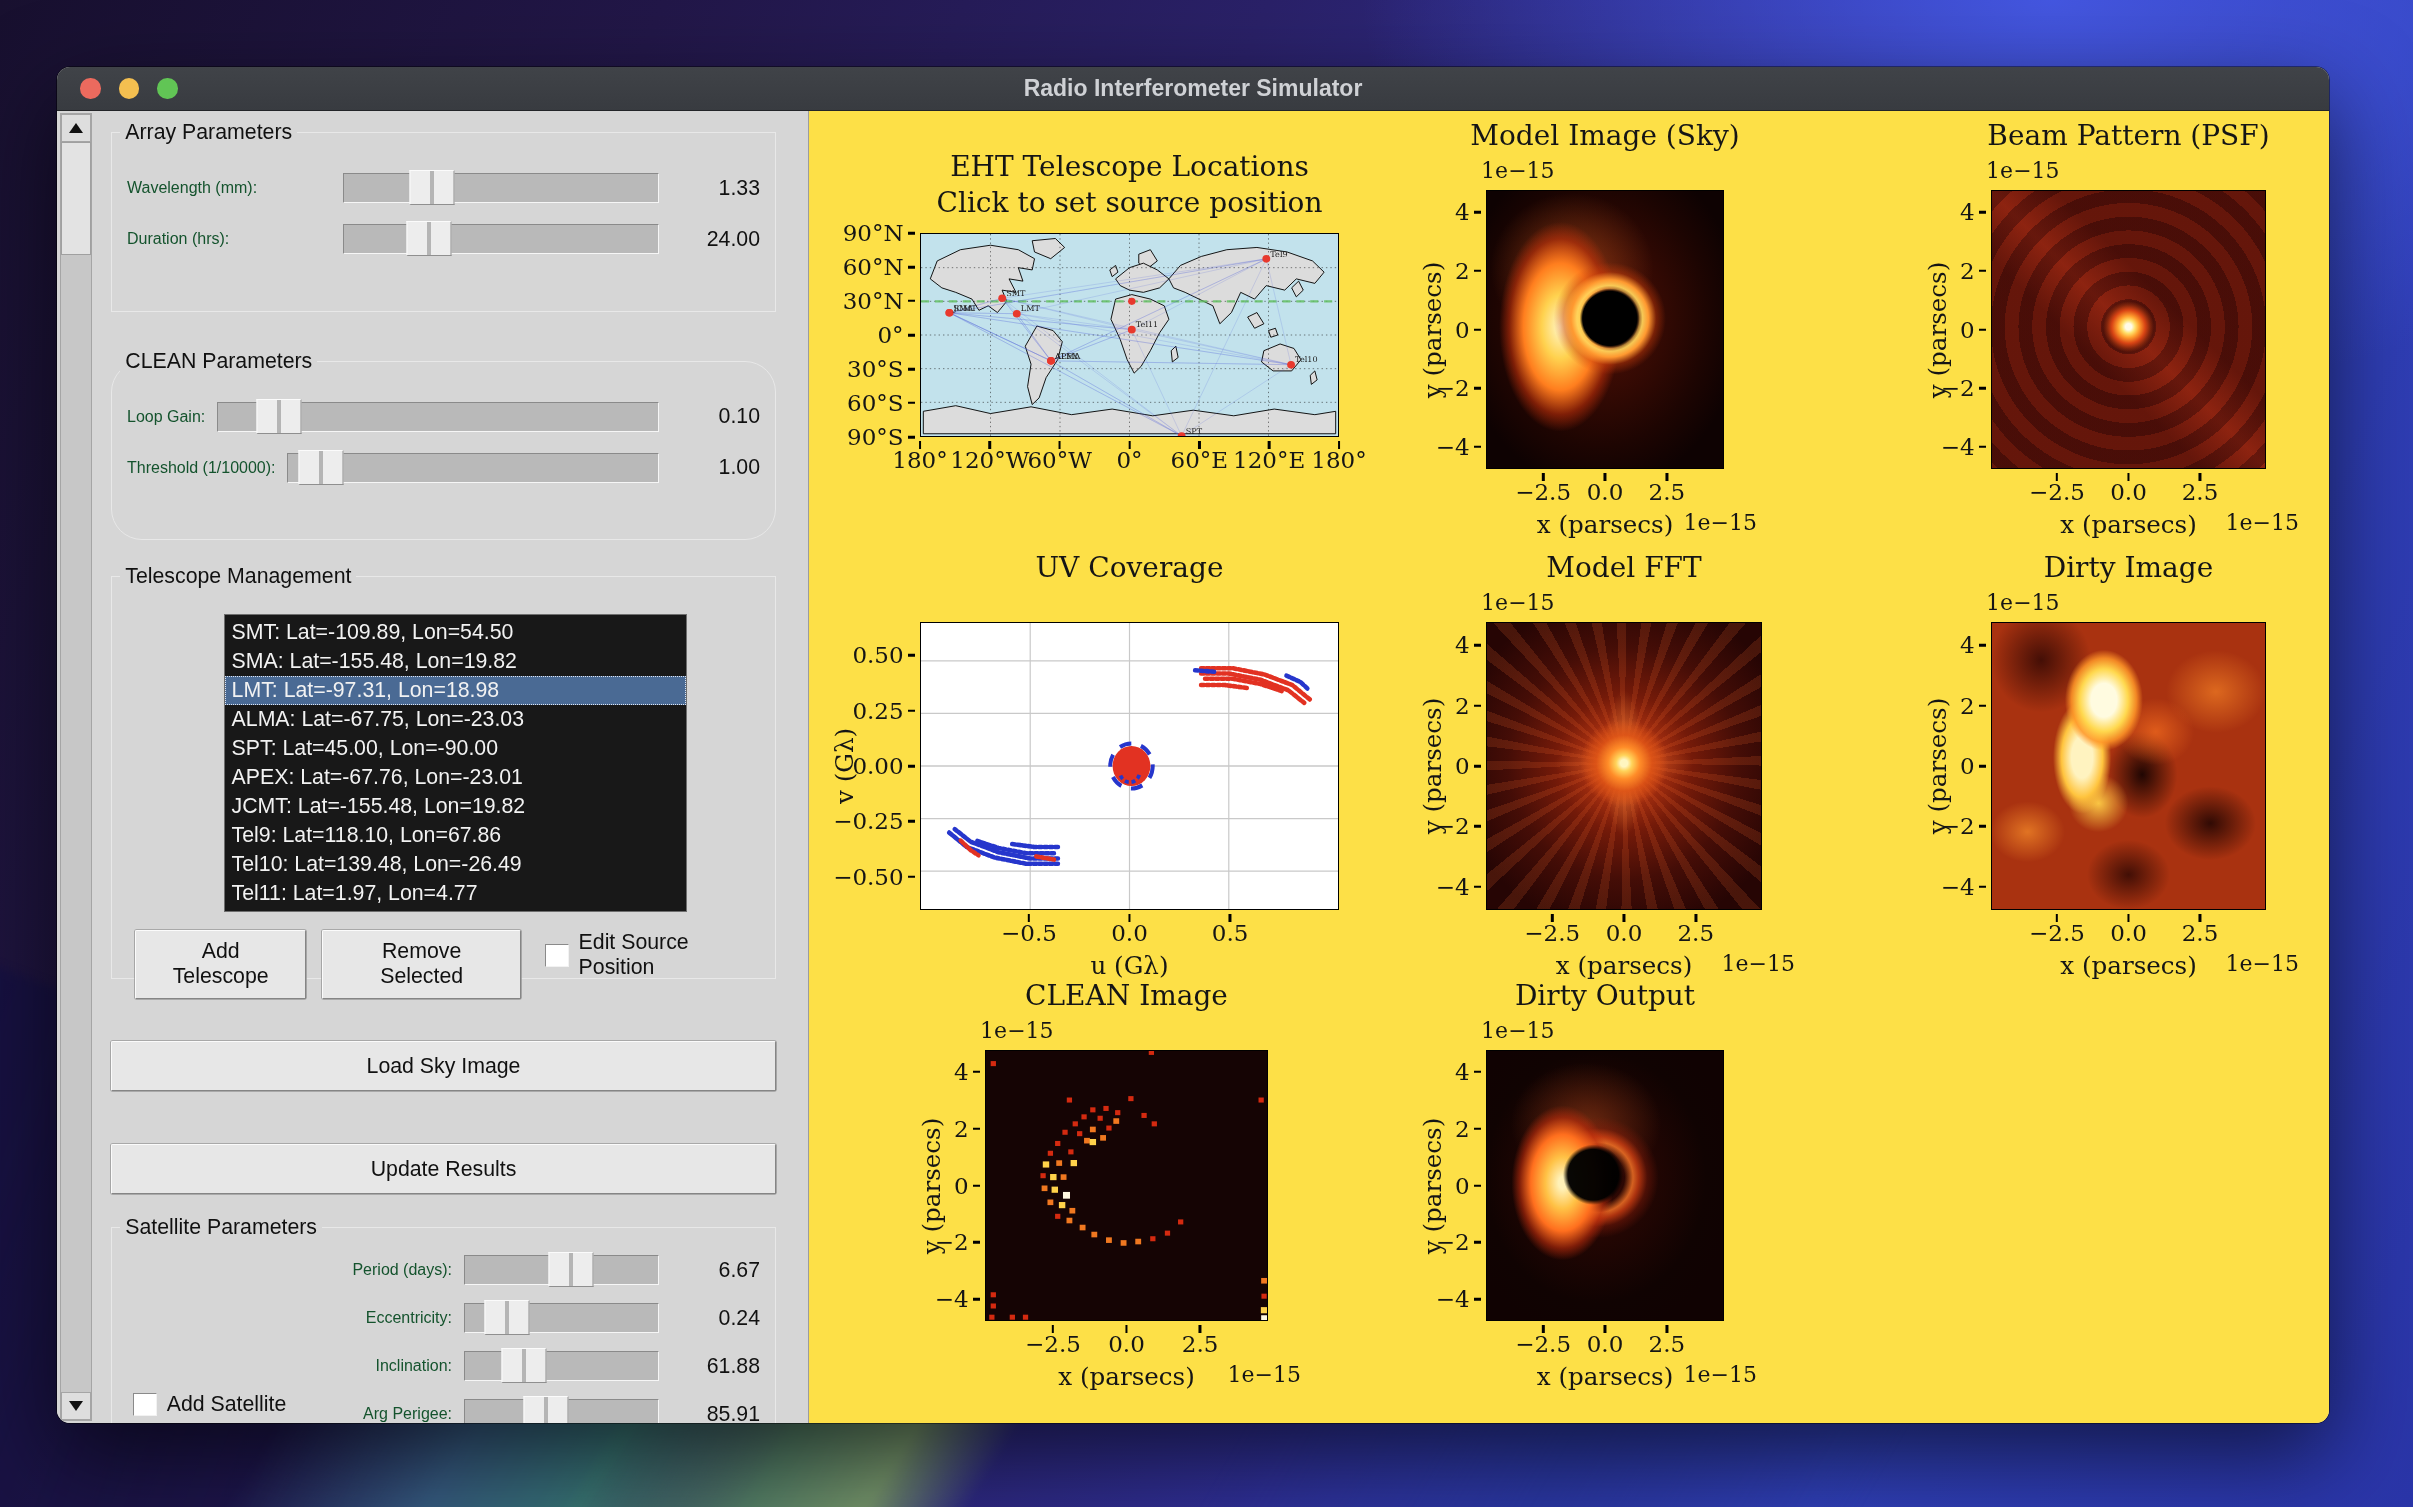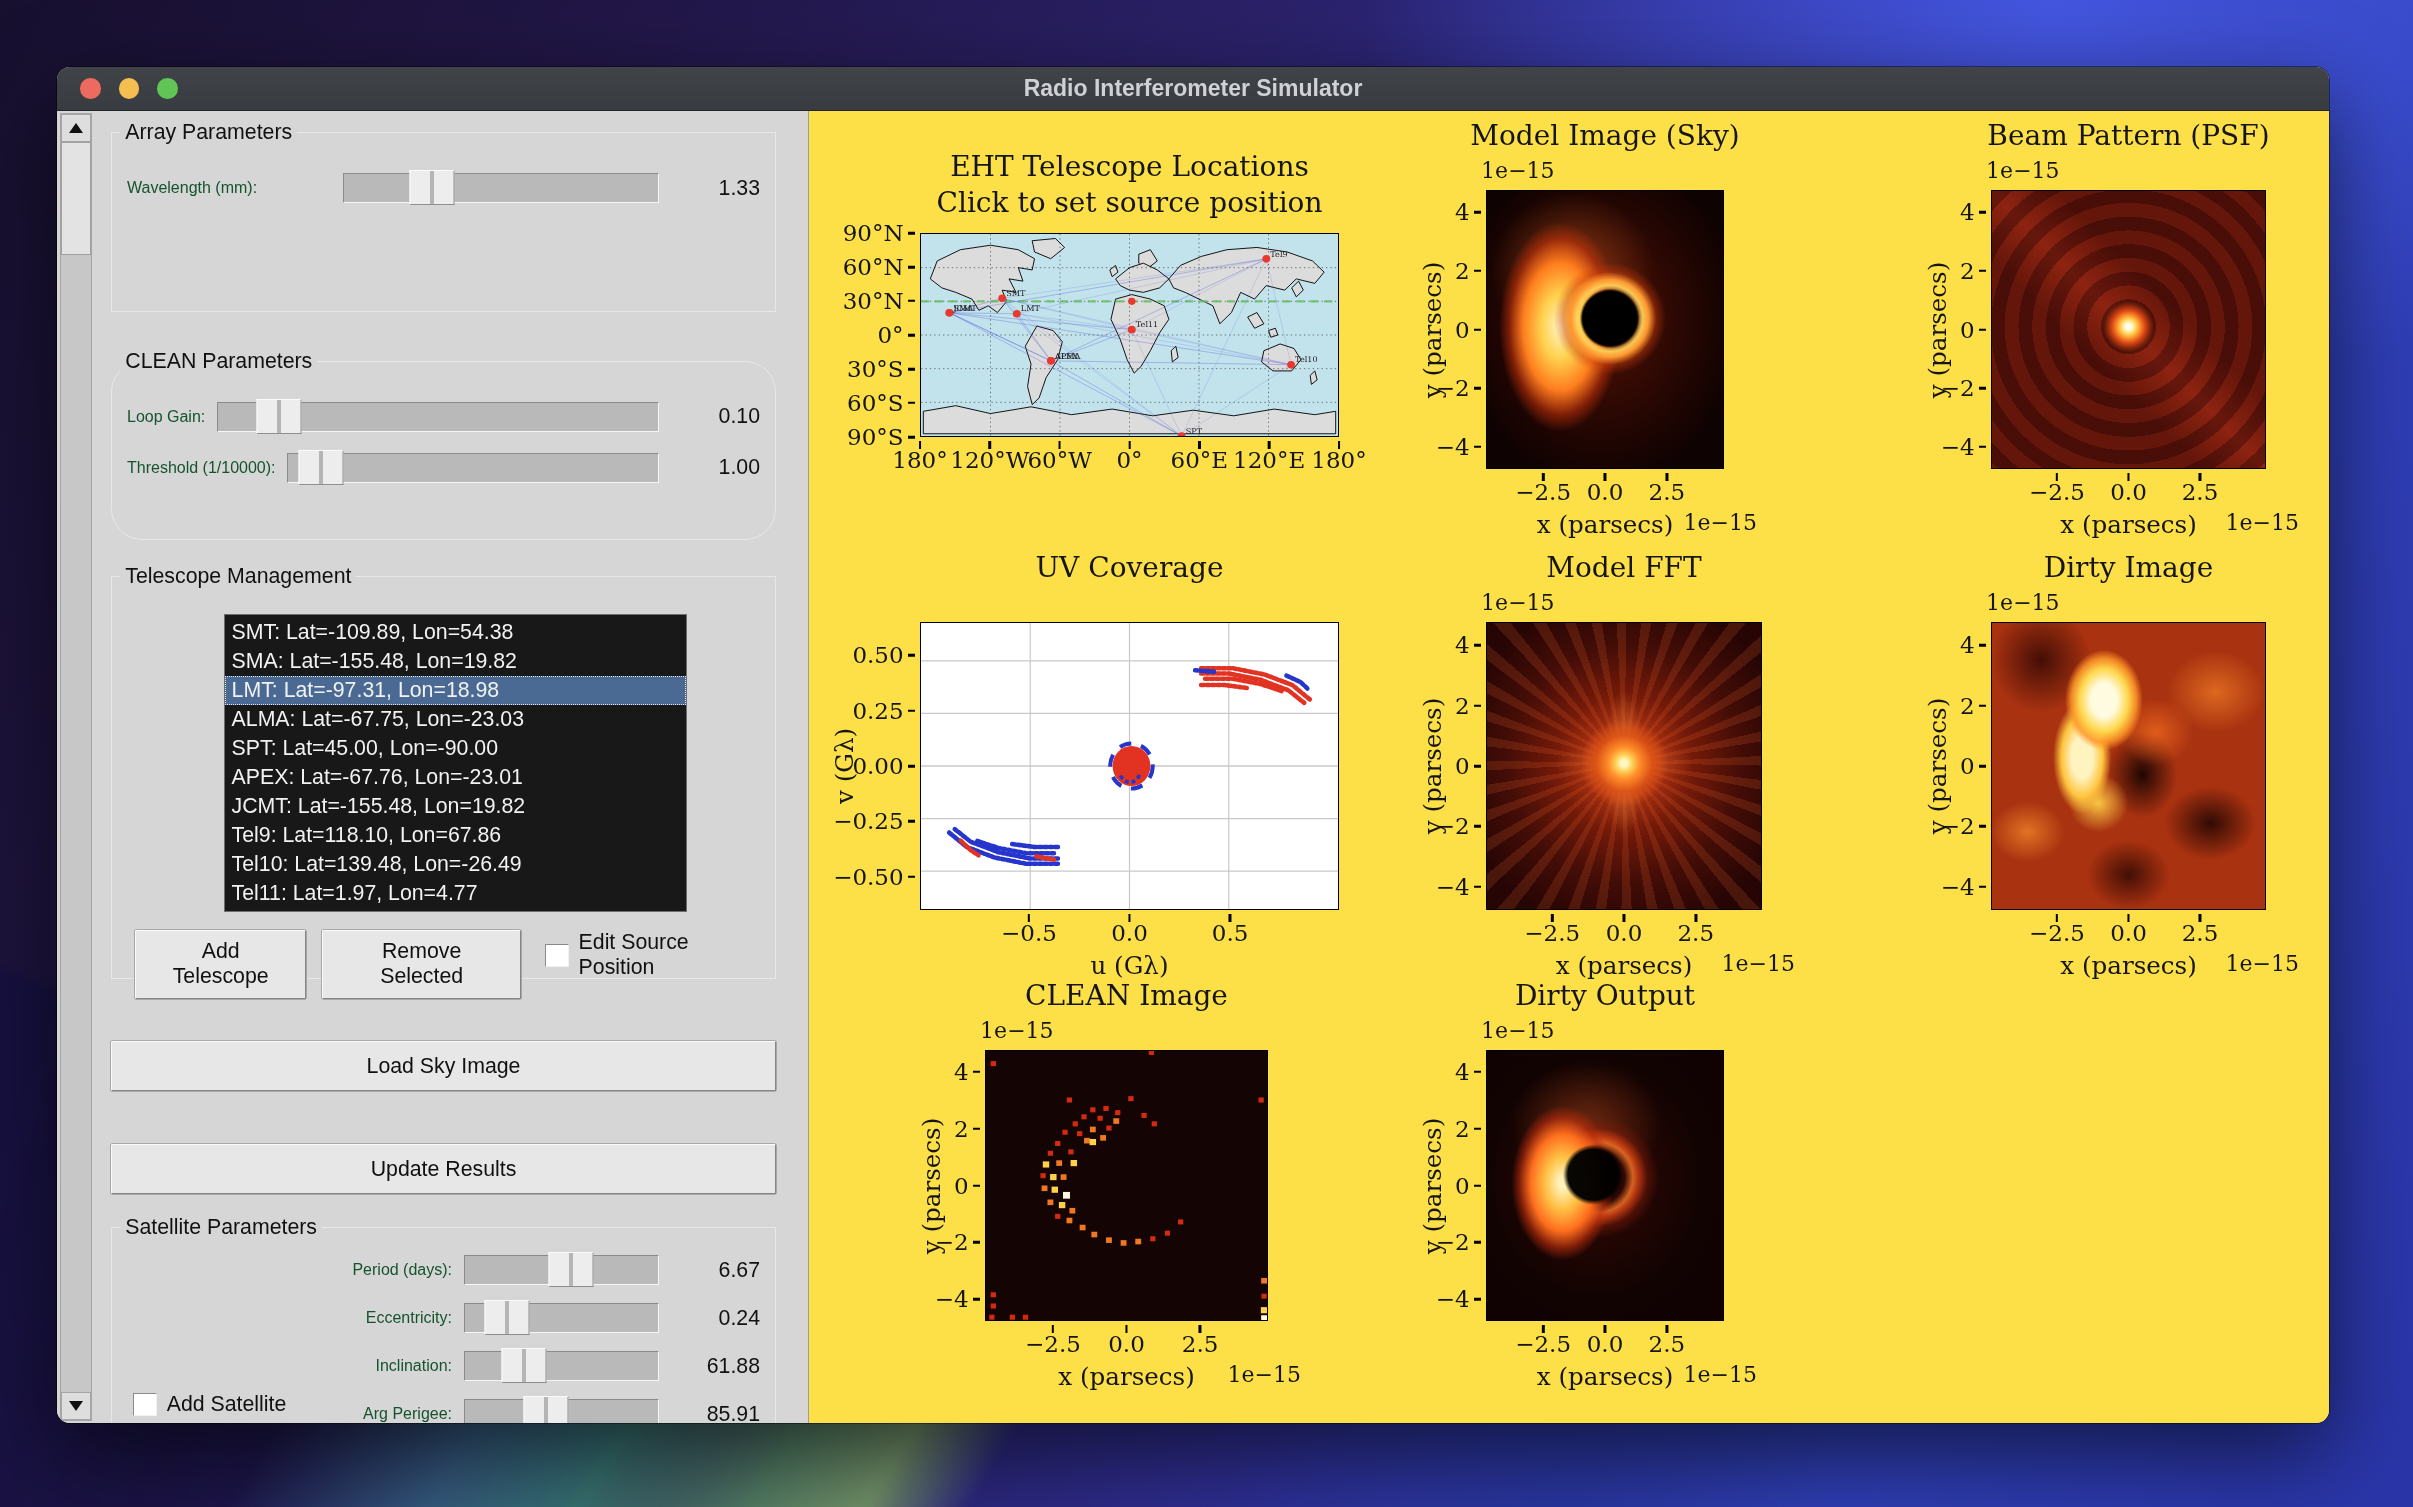--- a/index.html
+++ b/index.html
@@ -161,20 +161,27 @@
 
         <div class="groupbox" style="margin-top:21.3px;height:140px;">
           <div class="legend">Array Parameters</div>
           <div class="srow" style="margin-top:4.9px;">
             <span class="slbl" style="width:205px;">Wavelength (mm):</span>
             <div class="scale">
               <div class="handle" style="left: 28%;"></div>
             </div>
             <span class="sval">1.33</span>
           </div>
+          <div class="srow">
+            <span class="slbl" style="width:205px;">Duration (hrs):</span>
+            <div class="scale">
+              <div class="handle" style="left: 27%;"></div>
+            </div>
+            <span class="sval">24.00</span>
+          </div>
         </div>
 
         <div class="groupbox" style="margin-top:49px;height:140px;border-radius:31px;">
           <div class="legend">CLEAN Parameters</div>
           <div class="srow" style="margin-top:4.9px;">
             <span class="slbl">Loop Gain:</span>
             <div class="scale">
               <div class="handle" style="left: 14%;"></div>
             </div>
             <span class="sval">0.10</span>
@@ -184,21 +191,21 @@
             <div class="scale">
               <div class="handle" style="left: 9%;"></div>
             </div>
             <span class="sval">1.00</span>
           </div>
         </div>
 
         <div class="groupbox" style="margin-top:36px;height:363px;">
           <div class="legend">Telescope Management</div>
           <div class="listbox" id="tel-list">
-              <div class="tel-item">SMT: Lat=-109.89, Lon=54.38</div>
+              <div class="tel-item">SMT: Lat=-109.89, Lon=54.50</div>
               <div class="tel-item">SMA: Lat=-155.48, Lon=19.82</div>
               <div class="tel-item sel">LMT: Lat=-97.31, Lon=18.98</div>
               <div class="tel-item">ALMA: Lat=-67.75, Lon=-23.03</div>
               <div class="tel-item">SPT: Lat=45.00, Lon=-90.00</div>
               <div class="tel-item">APEX: Lat=-67.76, Lon=-23.01</div>
               <div class="tel-item">JCMT: Lat=-155.48, Lon=19.82</div>
               <div class="tel-item">Tel9: Lat=118.10, Lon=67.86</div>
               <div class="tel-item">Tel10: Lat=139.48, Lon=-26.49</div>
               <div class="tel-item">Tel11: Lat=1.97, Lon=4.77</div>
             </div>

